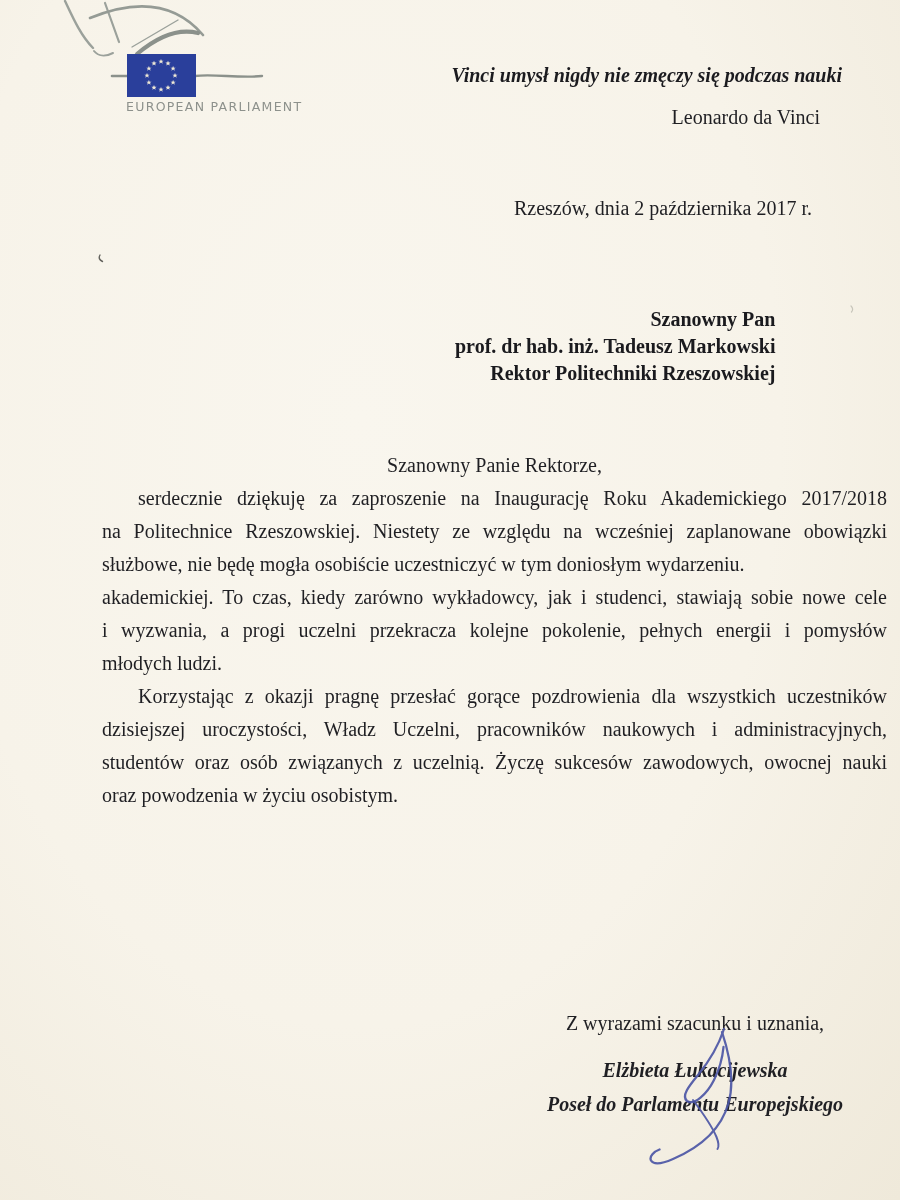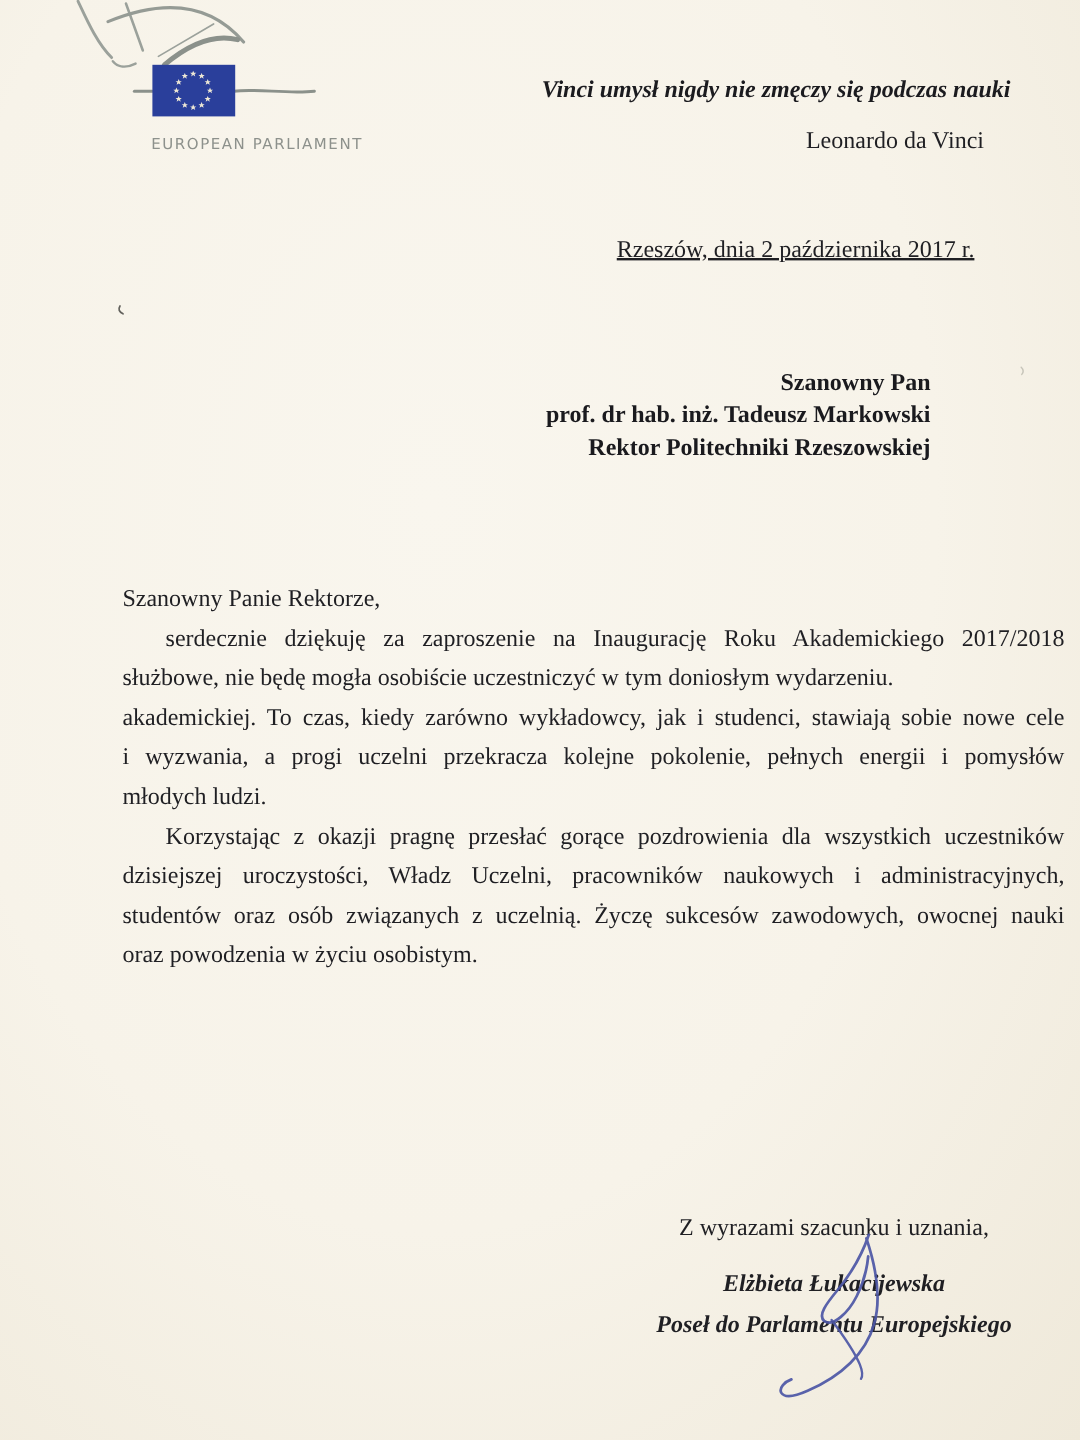--- a/index.html
+++ b/index.html
@@ -10,50 +10,50 @@
   .page {
     position: relative;
     width: 900px; height: 1200px;
     overflow: hidden;
     background: radial-gradient(ellipse at 40% 35%, #f9f6ee 0%, #f7f3e9 55%, #efe9da 100%);
     color: #1f1f23;
   }
   
   .logo-svg { position: absolute; left: 55px; top: 0; width: 340px; height: 175px; }
   .logo-label {
-    position: absolute; left: 126px; top: 112px;
+    position: absolute; left: 126px; top: 99px;
     font-family: "DejaVu Sans", "Liberation Sans", sans-serif;
     font-size: 12.5px; letter-spacing: 1.3px; color: #8d918c;
     white-space: nowrap;
   }
   .motto {
     position: absolute; right: 58px; top: 64px;
     font-size: 20px; font-weight: bold; font-style: italic;
     white-space: nowrap; color: #1b1b1f;
   }
   .motto-attr {
     position: absolute; right: 80px; top: 106px;
     font-size: 20px; white-space: nowrap;
   }
   .dateline {
     position: absolute; right: 88px; top: 197px;
-    font-size: 20px; white-space: nowrap; text-decoration: underline;
+    font-size: 20px; white-space: nowrap;
   }
   
   .recipient {
     position: absolute; left: 455px; top: 306px;
     font-size: 20px; font-weight: bold; line-height: 27px;
     color: #1a1a1e; white-space: nowrap; text-align: right;
   }
   
   .letter-body {
     position: absolute; left: 102px; top: 449px; width: 785px;
     font-size: 20px; line-height: 33px;
   }
-  .salutation { text-align: left; margin-top: 34px; }
+  .salutation { text-align: center; }
   .para { }
   .para:first-of-type { margin-top: 0; }
   .para .line { text-align: justify; text-align-last: justify; }
   .para .line.last { text-align: justify; text-align-last: left; font-family: Liberation Serif, serif; }
   .para .line.indent { text-indent: 36px; }
   
   .closing {
     position: absolute; left: 480px; top: 1007px; width: 430px;
     text-align: center; font-size: 20px; line-height: 33px;
   }
@@ -119,20 +119,21 @@
   <div class="recipient">
       <div class="line">Szanowny Pan</div>
       <div class="line">prof. dr hab. inż. Tadeusz Markowski</div>
       <div class="line last">Rektor Politechniki Rzeszowskiej</div>
     </div>
 
   <div class="letter-body">
     <div class="salutation">Szanowny Panie Rektorze,</div>
     <div class="para">
         <div class="line indent">serdecznie dziękuję za zaproszenie na Inaugurację Roku Akademickiego 2017/2018</div>
+        <div class="line">na Politechnice Rzeszowskiej. Niestety ze względu na wcześniej zaplanowane obowiązki</div>
         <div class="line last">służbowe, nie będę mogła osobiście uczestniczyć w tym doniosłym wydarzeniu.</div>
       </div>
     <div class="para">
         <div class="line">akademickiej. To czas, kiedy zarówno wykładowcy, jak i studenci, stawiają sobie nowe cele</div>
         <div class="line">i wyzwania, a progi uczelni przekracza kolejne pokolenie, pełnych energii i pomysłów</div>
         <div class="line last">młodych ludzi.</div>
       </div>
     <div class="para">
         <div class="line indent">Korzystając z okazji pragnę przesłać gorące pozdrowienia dla wszystkich uczestników</div>
         <div class="line">dzisiejszej uroczystości, Władz Uczelni, pracowników naukowych i administracyjnych,</div>

